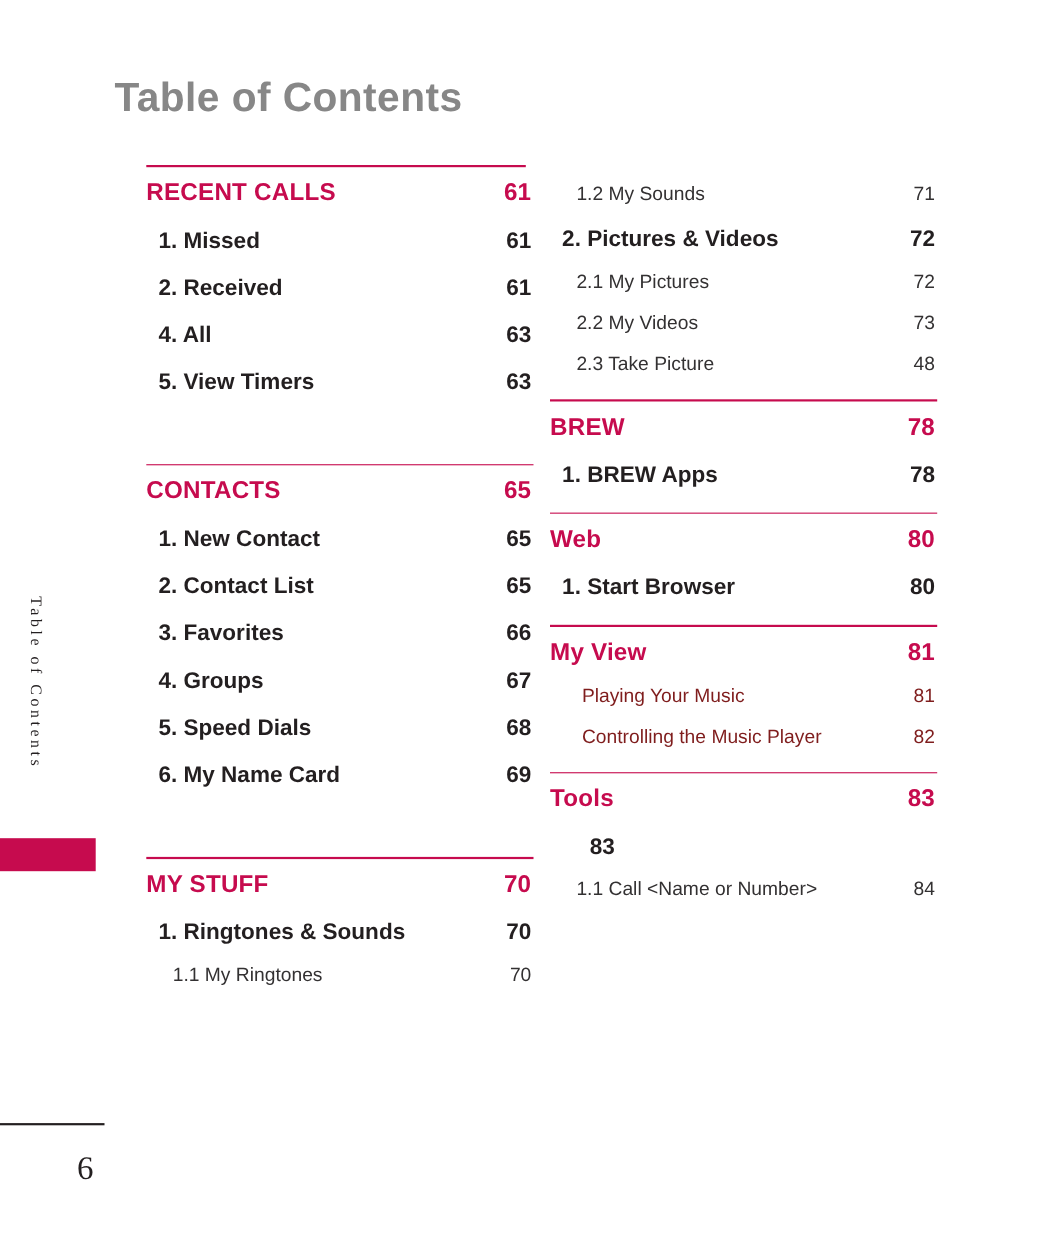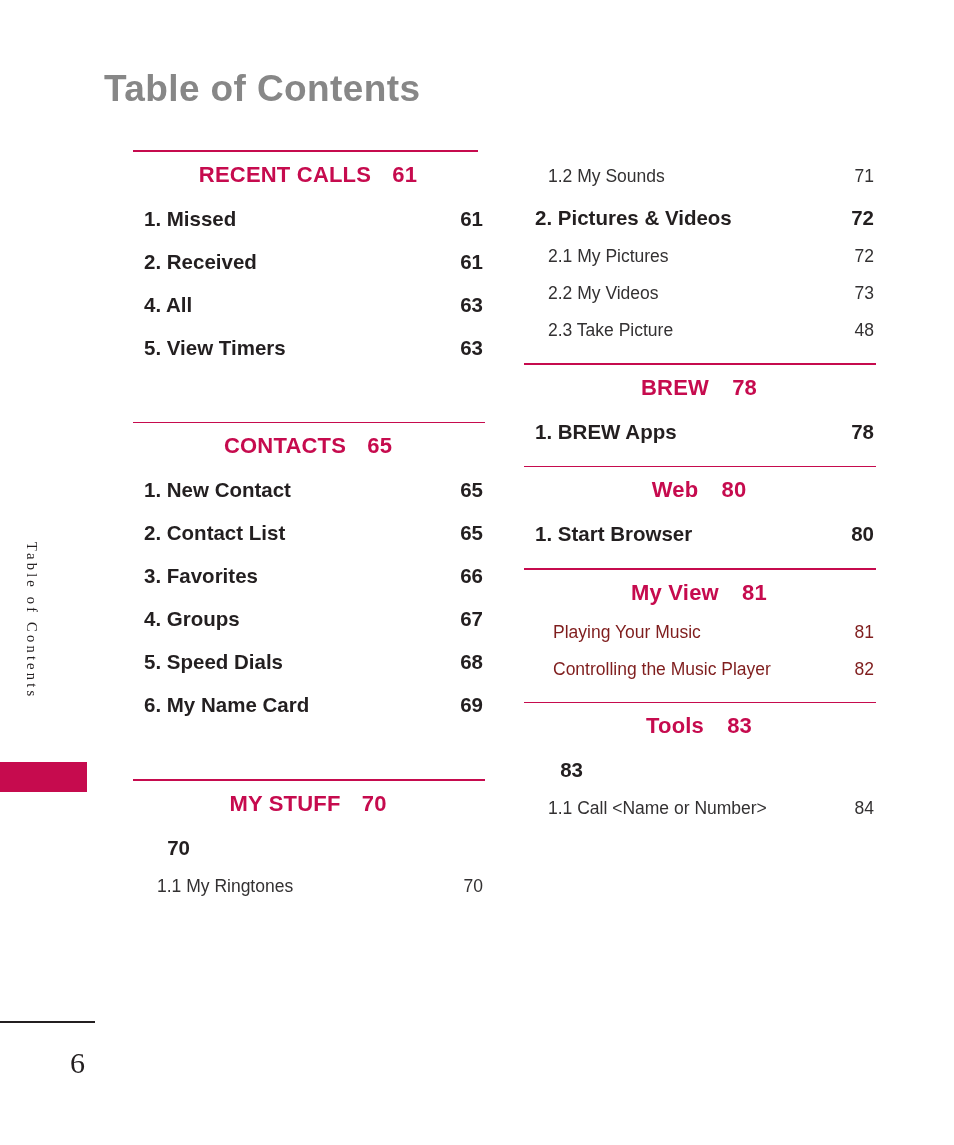--- a/index.html
+++ b/index.html
@@ -56,21 +56,21 @@
     height: 30px;
     background: #c60b4e;
   }
 
   
   .column {
     position: absolute;
     top: 150px;
   }
   #col-left  { left: 133px; width: 350px; }
-  #col-right { left: 524px; width: 350px; }
+  #col-right { left: 500px; width: 350px; }
 
   
   .section { margin: 0; }
 
   .rule {
     height: 1.6px;
     background: #c60b4e;
     width: 100%;
   }
   .rule.wide  { width: 352px; }
@@ -87,21 +87,20 @@
     flex: none;
   }
 
   
   .sec-head {
     color: #c60b4e;
     font-size: 22px;
     font-weight: 600;
     padding: 10px 0 0 0;
     letter-spacing: 0.2px;
-    justify-content: center;
   }
   .sec-head .pg { width: 46px; }
 
   
   .lvl1 {
     color: #231f20;
     font-size: 20.5px;
     font-weight: 600;
     padding-top: 19px;
     padding-left: 11px;
@@ -220,20 +219,21 @@
       </div>
     </div>
     <div class="gap-lg"></div>
     <div class="section">
       <div class="rule wide"></div>
       <div class="row sec-head">
         <span>MY STUFF</span>
         <span class="pg">70</span>
       </div>
       <div class="row lvl1">
+        <span>1. Ringtones &amp; Sounds</span>
         <span class="pg">70</span>
       </div>
       <div class="row lvl2">
         <span>1.1 My Ringtones</span>
         <span class="pg">70</span>
       </div>
     </div>
   </div>
 <div class="column" id="col-right">
     <div class="section">

